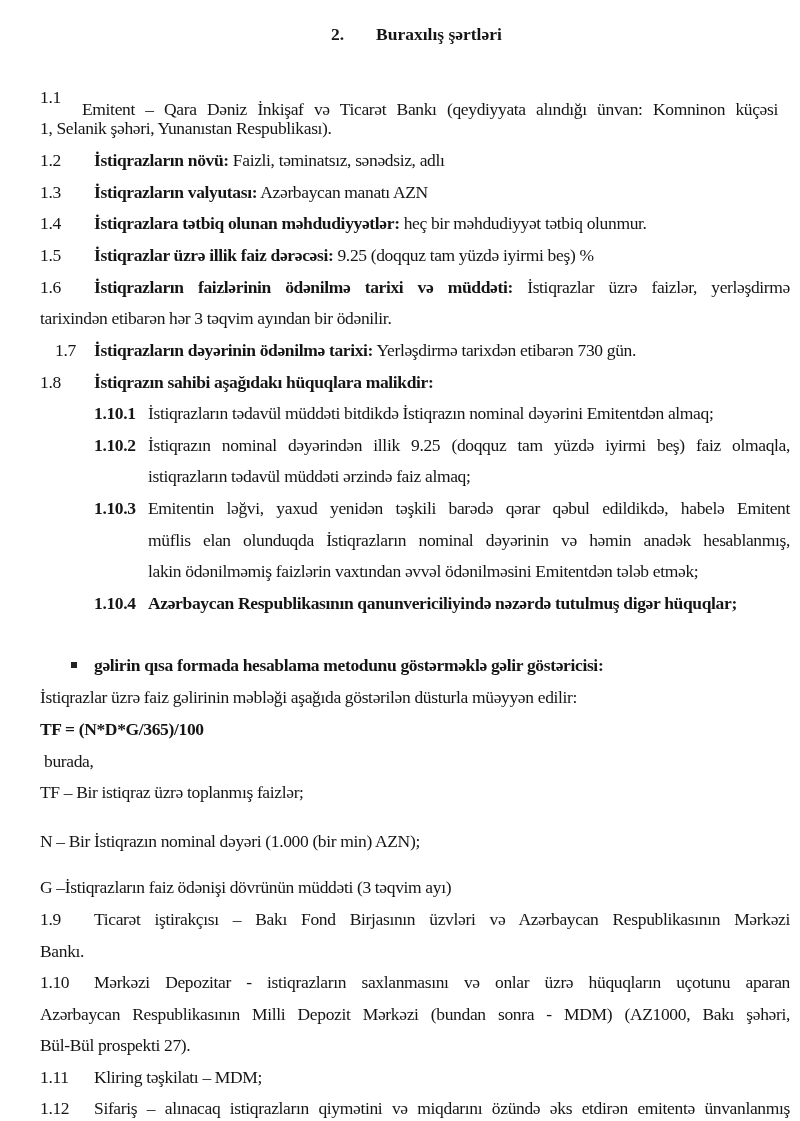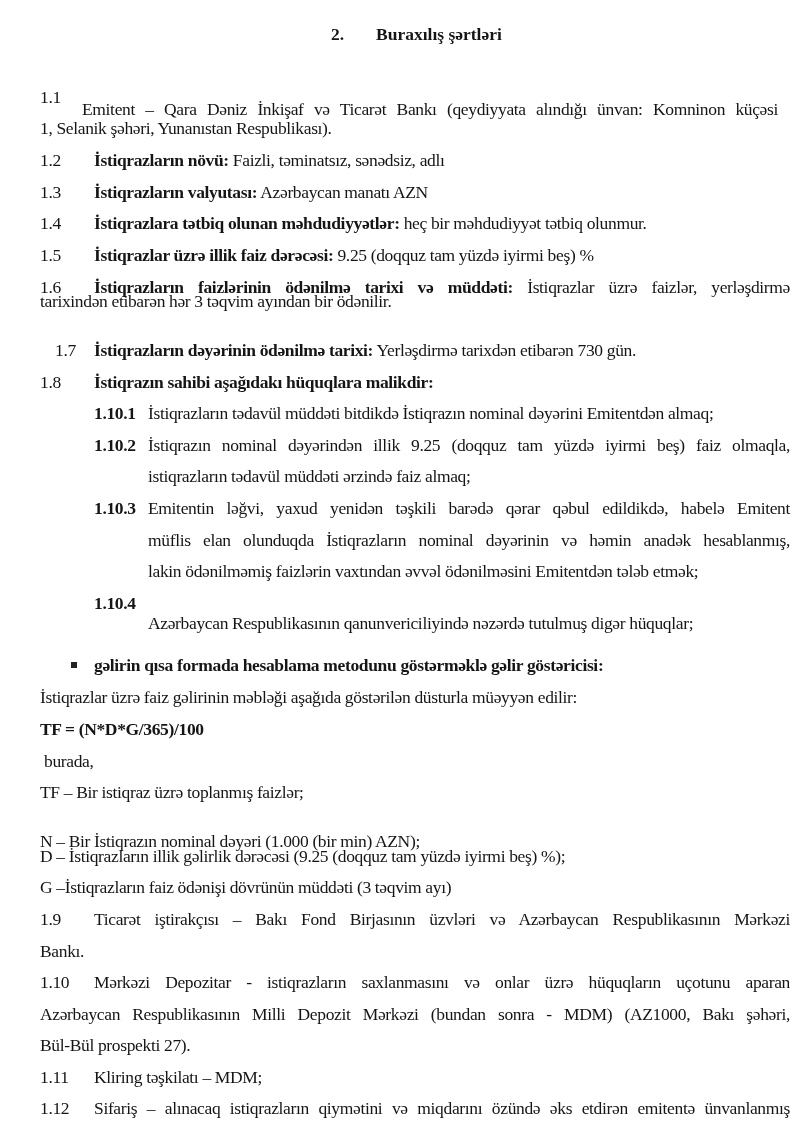--- a/index.html
+++ b/index.html
@@ -45,21 +45,21 @@
 
   <div class="line" style="top:244px;left:40px;">1.5</div>
   <div class="line" style="top:244px;left:94px;">
     <span class="b">İstiqrazlar üzrə illik faiz dərəcəsi:</span><span> 9.25 (doqquz tam yüzdə iyirmi beş) %</span>
   </div>
 
   <div class="line" style="top:276px;left:40px;">1.6</div>
   <div class="line justify" style="top:276px;left:94px;width:696px;">
     <span class="b">İstiqrazların faizlərinin ödənilmə tarixi və müddəti:</span><span> İstiqrazlar üzrə faizlər, yerləşdirmə</span>
   </div>
-  <div class="line" style="top:290px;left:40px;">tarixindən etibarən hər 3 təqvim ayından bir ödənilir.</div>
+  <div class="line" style="top:307px;left:40px;">tarixindən etibarən hər 3 təqvim ayından bir ödənilir.</div>
 
   <div class="line" style="top:339px;left:41px;margin-left:14px;">1.7</div>
   <div class="line" style="top:339px;left:94px;">
     <span class="b">İstiqrazların dəyərinin ödənilmə tarixi:</span><span> Yerləşdirmə  tarixdən etibarən 730 gün.</span>
   </div>
 
   <div class="line" style="top:371px;left:40px;">1.8</div>
   <div class="line" style="top:371px;left:94px;">
     <span class="b">İstiqrazın sahibi aşağıdakı hüquqlara malikdir:</span>
   </div>
@@ -70,32 +70,31 @@
   <div class="line b" style="top:434px;left:94px;">1.10.2</div>
   <div class="line justify" style="top:434px;left:148px;width:642px;">İstiqrazın nominal dəyərindən illik 9.25 (doqquz tam yüzdə iyirmi beş) faiz olmaqla,</div>
   <div class="line" style="top:465px;left:148px;">istiqrazların tədavül müddəti ərzində faiz almaq;</div>
 
   <div class="line b" style="top:497px;left:94px;">1.10.3</div>
   <div class="line justify" style="top:529px;left:148px;width:642px;">müflis elan olunduqda İstiqrazların nominal dəyərinin və həmin anadək hesablanmış,</div>
   <div class="line justify" style="top:497px;left:148px;width:642px;">Emitentin ləğvi, yaxud yenidən təşkili barədə qərar qəbul edildikdə, habelə Emitent</div>
   <div class="line" style="top:560px;left:148px;">lakin ödənilməmiş faizlərin vaxtından əvvəl ödənilməsini Emitentdən tələb etmək;</div>
 
   <div class="line b" style="top:592px;left:94px;">1.10.4</div>
-  <div class="line" style="top:612px;left:148px;">Azərbaycan Respublikasının qanunvericiliyində nəzərdə tutulmuş digər hüquqlar;</div>
+  <div class="line" style="top:592px;left:148px;font-weight:bold;">Azərbaycan Respublikasının qanunvericiliyində nəzərdə tutulmuş digər hüquqlar;</div>
 
   <div class="bullet" style="top:662px;left:71px;"></div>
   <div class="line b" style="top:654px;left:94px;">gəlirin qısa formada hesablama metodunu göstərməklə gəlir göstəricisi:</div>
 
   <div class="line" style="top:686px;left:40px;">İstiqrazlar üzrə faiz gəlirinin məbləği aşağıda göstərilən düsturla müəyyən edilir:</div>
   <div class="line b" style="top:718px;left:40px;">TF = (N*D*G/365)/100</div>
   <div class="line" style="top:750px;left:44px;">burada,</div>
 
   <div class="line" style="top:781px;left:40px;">TF – Bir istiqraz üzrə toplanmış faizlər;</div>
   <div class="line" style="top:813px;left:40px;margin-top:17px;">N – Bir İstiqrazın nominal dəyəri (1.000 (bir min) AZN);</div>
-  <div class="line" style="top:845px;left:40px;">D – İstiqrazların illik gəlirlik dərəcəsi (9.25 (doqquz tam yüzdə iyirmi beş) %);</div>
   <div class="line" style="top:876px;left:40px;">G –İstiqrazların faiz ödənişi dövrünün müddəti (3 təqvim ayı)</div>
 
   <div class="line" style="top:908px;left:40px;">1.9</div>
   <div class="line justify" style="top:908px;left:94px;width:696px;">Ticarət iştirakçısı – Bakı Fond Birjasının üzvləri və Azərbaycan Respublikasının Mərkəzi</div>
   <div class="line" style="top:940px;left:40px;">Bankı.</div>
 
   <div class="line" style="top:971px;left:40px;">1.10</div>
   <div class="line justify" style="top:971px;left:94px;width:696px;">Mərkəzi Depozitar - istiqrazların saxlanmasını və onlar üzrə hüquqların uçotunu aparan</div>
   <div class="line justify" style="top:1003px;left:40px;width:750px;">Azərbaycan Respublikasının Milli Depozit Mərkəzi (bundan sonra - MDM) (AZ1000, Bakı şəhəri,</div>
   <div class="line" style="top:1034px;left:40px;">Bül-Bül prospekti 27).</div>

